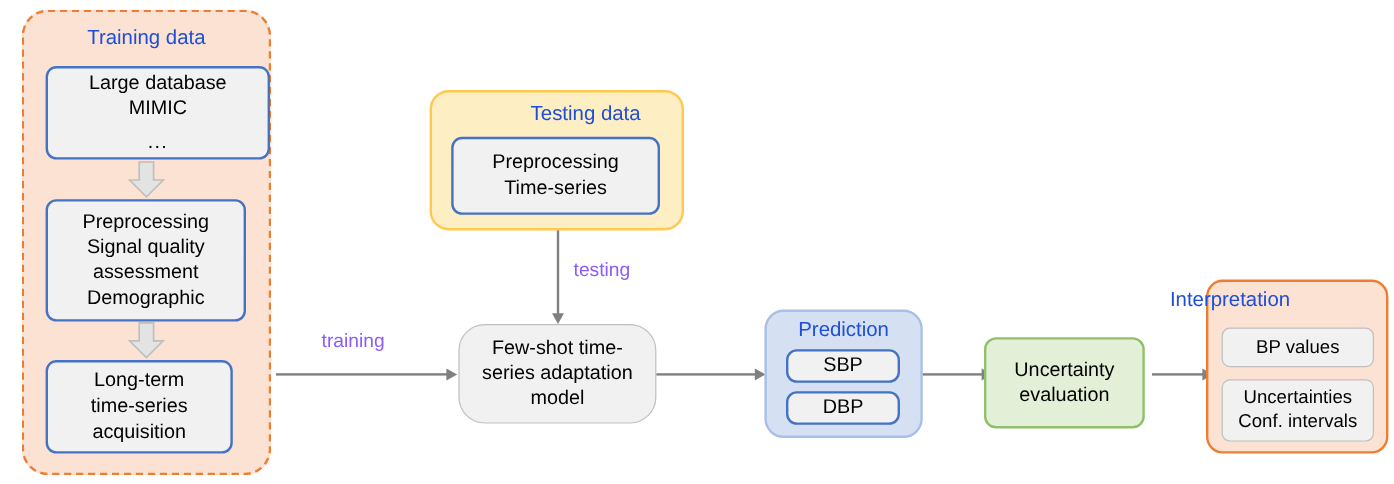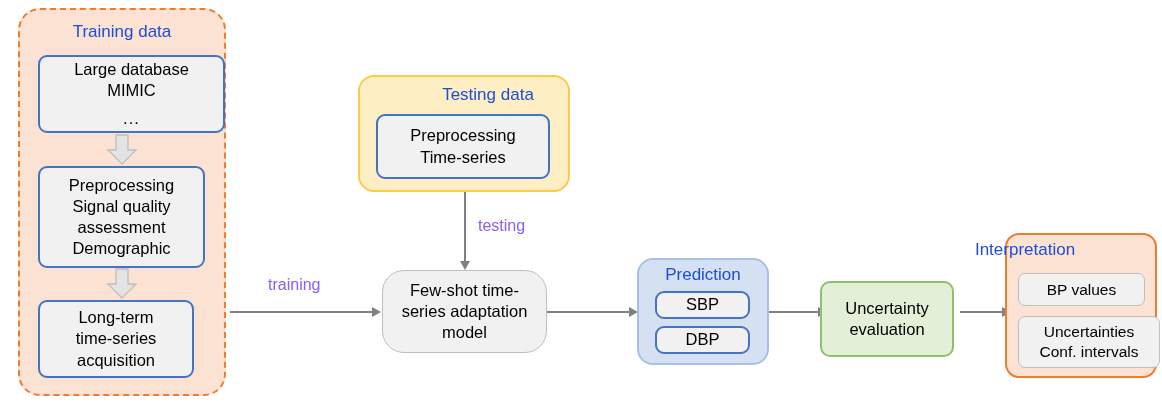--- a/index.html
+++ b/index.html
@@ -217,18 +217,18 @@
   <div class="h-line" style="left:960px; top:311px; width:44px;"></div>
   <div class="arrow-right" style="left:1002px; top:306.5px;"></div>
 
   <div class="box group-interpretation" style="left:1005px; top:233px; width:152px; height:145px;">
   </div>
   <div class="group-title" style="left:949px; top:240px; width:152px;">Interpretation</div>
 
   <div class="box inner-gray" style="left:1018px; top:273px; width:127px; height:33px;">
     <span class="line-wrap">BP values</span>
   </div>
-  <div class="box inner-gray" style="left:1018px; top:316px; width:142px; height:52px;">
+  <div class="box inner-gray" style="left:1018px; top:316px; width:127px; height:52px;">
     <span class="line-wrap">Uncertainties</span>
     <span class="line-wrap">Conf. intervals</span>
   </div>
 
 </div>
 
 </body></html>

